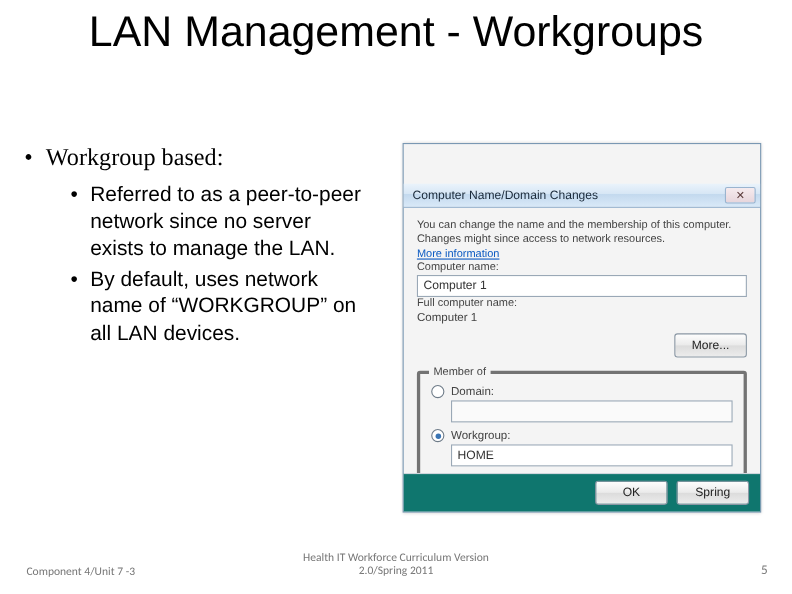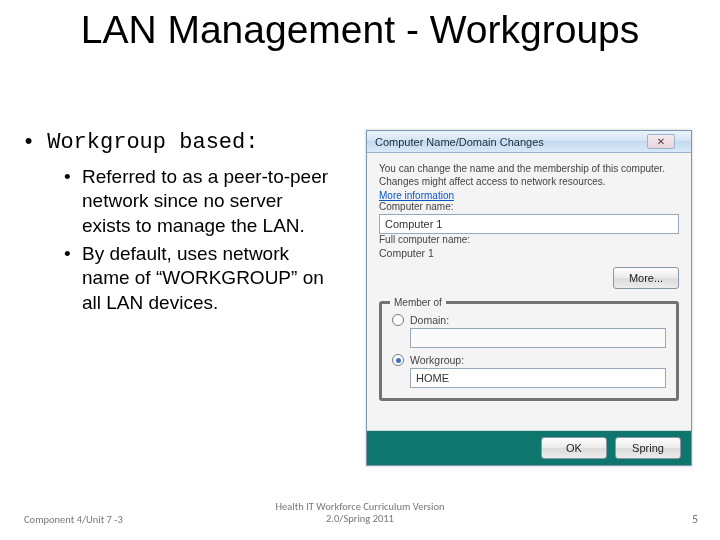--- a/index.html
+++ b/index.html
@@ -1,32 +1,32 @@
 <!DOCTYPE html>
 <html><head>
 <meta charset="utf-8">
 <style>
   * { box-sizing: border-box; margin: 0; padding: 0; }
   html, body { width: 720px; height: 540px; background: #fff; font-family: Arial, Helvetica, sans-serif; color: #000; }
   .slide { position: relative; width: 720px; height: 540px; }
   .title { font-family: Verdana, Geneva, sans-serif; font-size: 39px; font-weight: 400; text-align: center; padding-top: 8px; line-height: 1.15; letter-spacing: 0px; }
   .body-area { position: absolute; top: 130px; left: 22px; width: 680px; }
-  .bullet-l1 { font-size: 22px; font-family: Liberation Mono, monospace; margin-bottom: 10px; }
+  .bullet-l1 { font-size: 22px; font-family: Liberation Serif, serif; margin-bottom: 10px; }
   .bullet-l1::before { content: "•"; margin-right: 12px; }
   .bullet-l2 { font-size: 19px; font-family: Arial, sans-serif; margin-left: 42px; line-height: 1.28; margin-bottom: 4px; width: 280px; }
   .bullet-l2 .dot { display: inline-block; width: 18px; vertical-align: top; }
   .bullet-l2 .txt { display: inline-block; width: 250px; vertical-align: top; }
   .footer { position: absolute; bottom: 14px; left: 0; width: 720px; display: flex; align-items: center; font-family: Calibri, Arial, sans-serif; font-size: 10.5px; color: #777; }
   .footer-left { position: absolute; left: 24px; bottom: 0; }
   .footer-center { position: absolute; left: 0; width: 720px; text-align: center; bottom: 0; line-height: 1.2; }
   .footer-right { position: absolute; right: 22px; bottom: 0; font-size: 12px; }
 
   
   .dialog { position: absolute; top: 130px; left: 366px; width: 326px; height: 336px; background: #f4f4f4; border: 1px solid #7a98b3; font-family: "Segoe UI", Tahoma, sans-serif; font-size: 11px; color: #222; box-shadow: 0 0 3px rgba(0,0,0,0.2); }
-  .dlg-titlebar { height: 22px; background: linear-gradient(#eaf3fb,#d6e6f5 45%,#c3d9ee 46%,#d9e9f8); border-bottom: 1px solid #9ab4cf; display: flex; align-items: center; padding: 0 16px 0 8px; font-size: 11px; color: #1a2a3a; }
+  .dlg-titlebar { height: 22px; background: linear-gradient(#eaf3fb,#d6e6f5 45%,#c3d9ee 46%,#d9e9f8); border-bottom: 1px solid #9ab4cf; display: flex; align-items: center; padding: 0 4px 0 8px; font-size: 11px; color: #1a2a3a; margin-top: 36px; }
   .dlg-titlebar .tspace { flex: 1; }
   .dlg-close { width: 28px; height: 15px; border: 1px solid #9ab4cf; border-radius: 2px; background: linear-gradient(#f6ebee,#e7d6dc); display:flex; align-items:center; justify-content:center; font-size: 10px; color:#5a3a3a; }
   .dlg-body { padding: 10px 12px 8px 12px; }
   .dlg-desc { font-size: 10px; color: #444; line-height: 1.25; filter: blur(0.4px); }
   .dlg-link { color: #0a59c2; text-decoration: underline; font-size: 10px; display: inline-block; margin-top: 2px; filter: blur(0.4px);}
   .dlg-label { font-size: 10px; color: #444; filter: blur(0.3px);}
   .dlg-input { width: 100%; height: 20px; border: 1px solid #9aa8b6; background: #fff; margin-top: 2px; padding: 2px 5px; font-size: 11px; color: #333; }
   .dlg-static { font-size: 10.5px; color: #444; margin-top: 2px; filter: blur(0.3px);}
   .dlg-more-row { display:flex; justify-content:flex-end; margin-top: 8px; }
   .dlg-btn { height: 22px; min-width: 66px; border: 1px solid #8a97a4; border-radius: 3px; background: linear-gradient(#fdfdfd,#ebebeb 48%,#dcdcdc 52%,#ececec); font-size: 11px; color: #222; padding: 0 10px; display:inline-flex; align-items:center; justify-content:center; cursor: pointer; }
@@ -59,21 +59,21 @@
 
   <div class="dialog">
     <div class="dlg-titlebar">
       <span>Computer Name/Domain Changes</span>
       <span class="tspace"></span>
       <div class="dlg-close">
           <span>✕</span>
         </div>
     </div>
     <div class="dlg-body">
-      <div class="dlg-desc">You can change the name and the membership of this computer. Changes might affect access to network resources.</div>
+      <div class="dlg-desc">You can change the name and the membership of this computer. Changes might since access to network resources.</div>
       <a class="dlg-link">More information</a>
 
       <div class="dlg-label">Computer name:</div>
       <input class="dlg-input" value="Computer 1" style="">
 
       <div class="dlg-label">Full computer name:</div>
       <div class="dlg-static">Computer 1</div>
 
       <div class="dlg-more-row">
         <div class="dlg-btn">More...</div>

